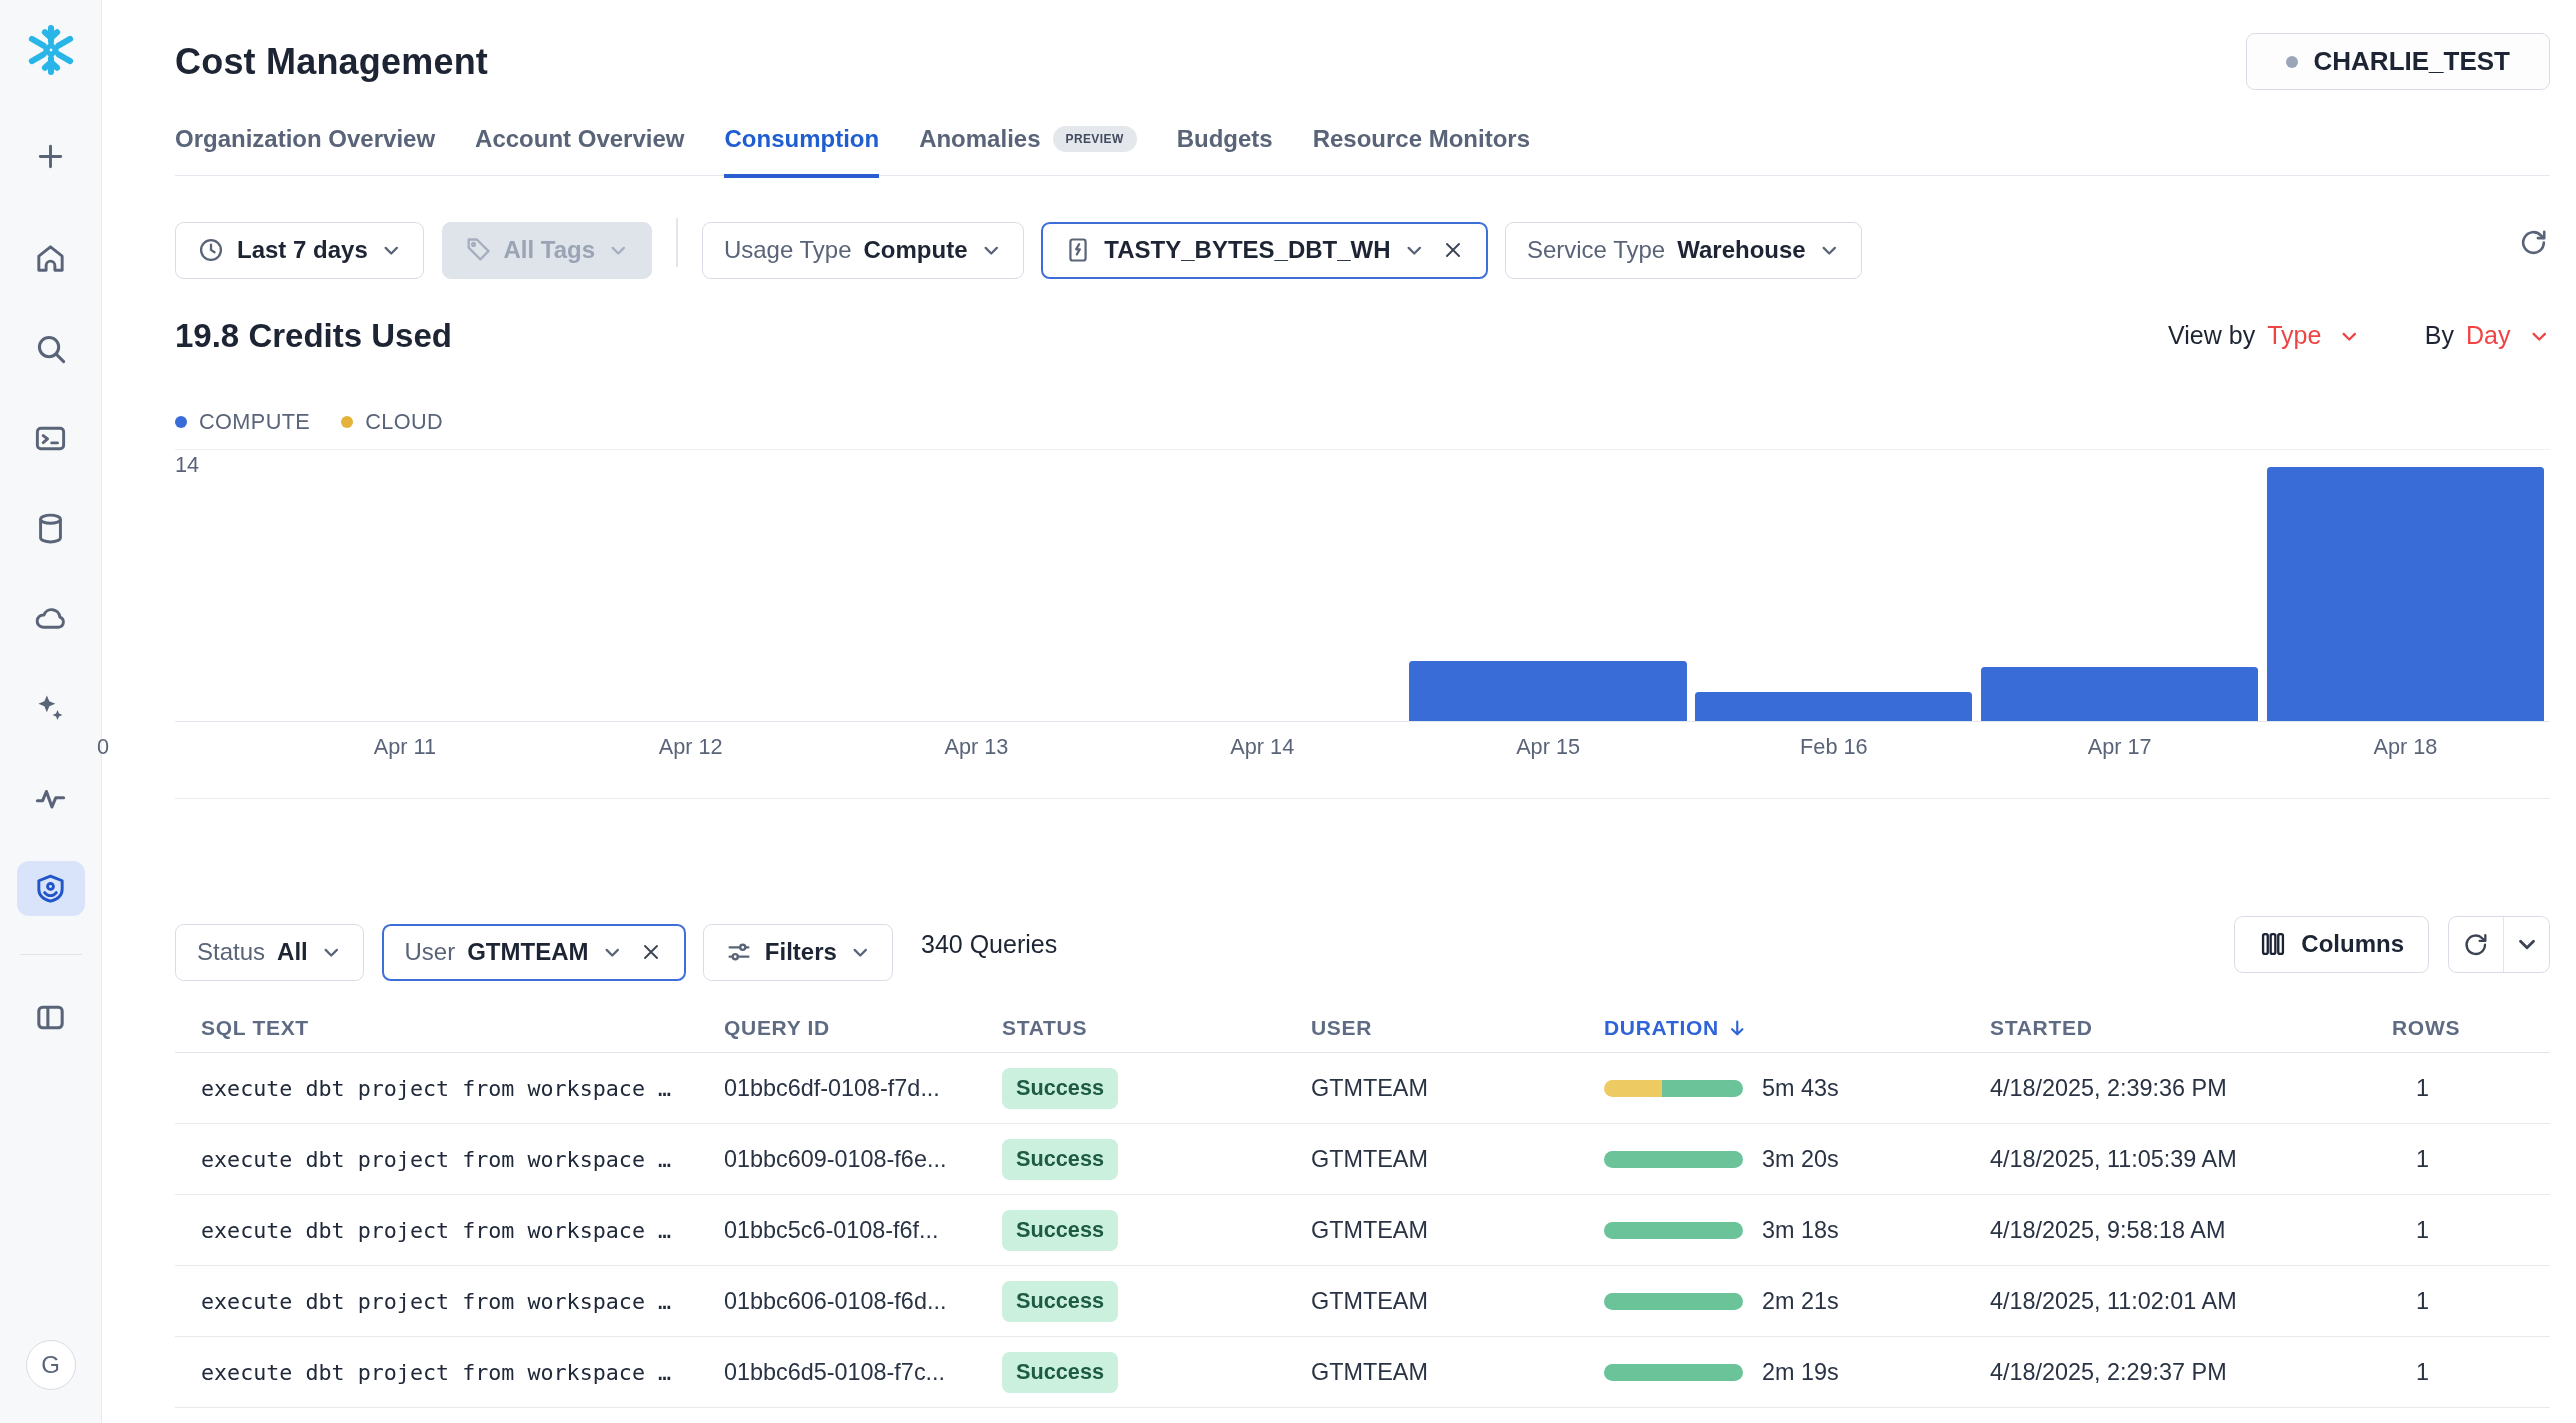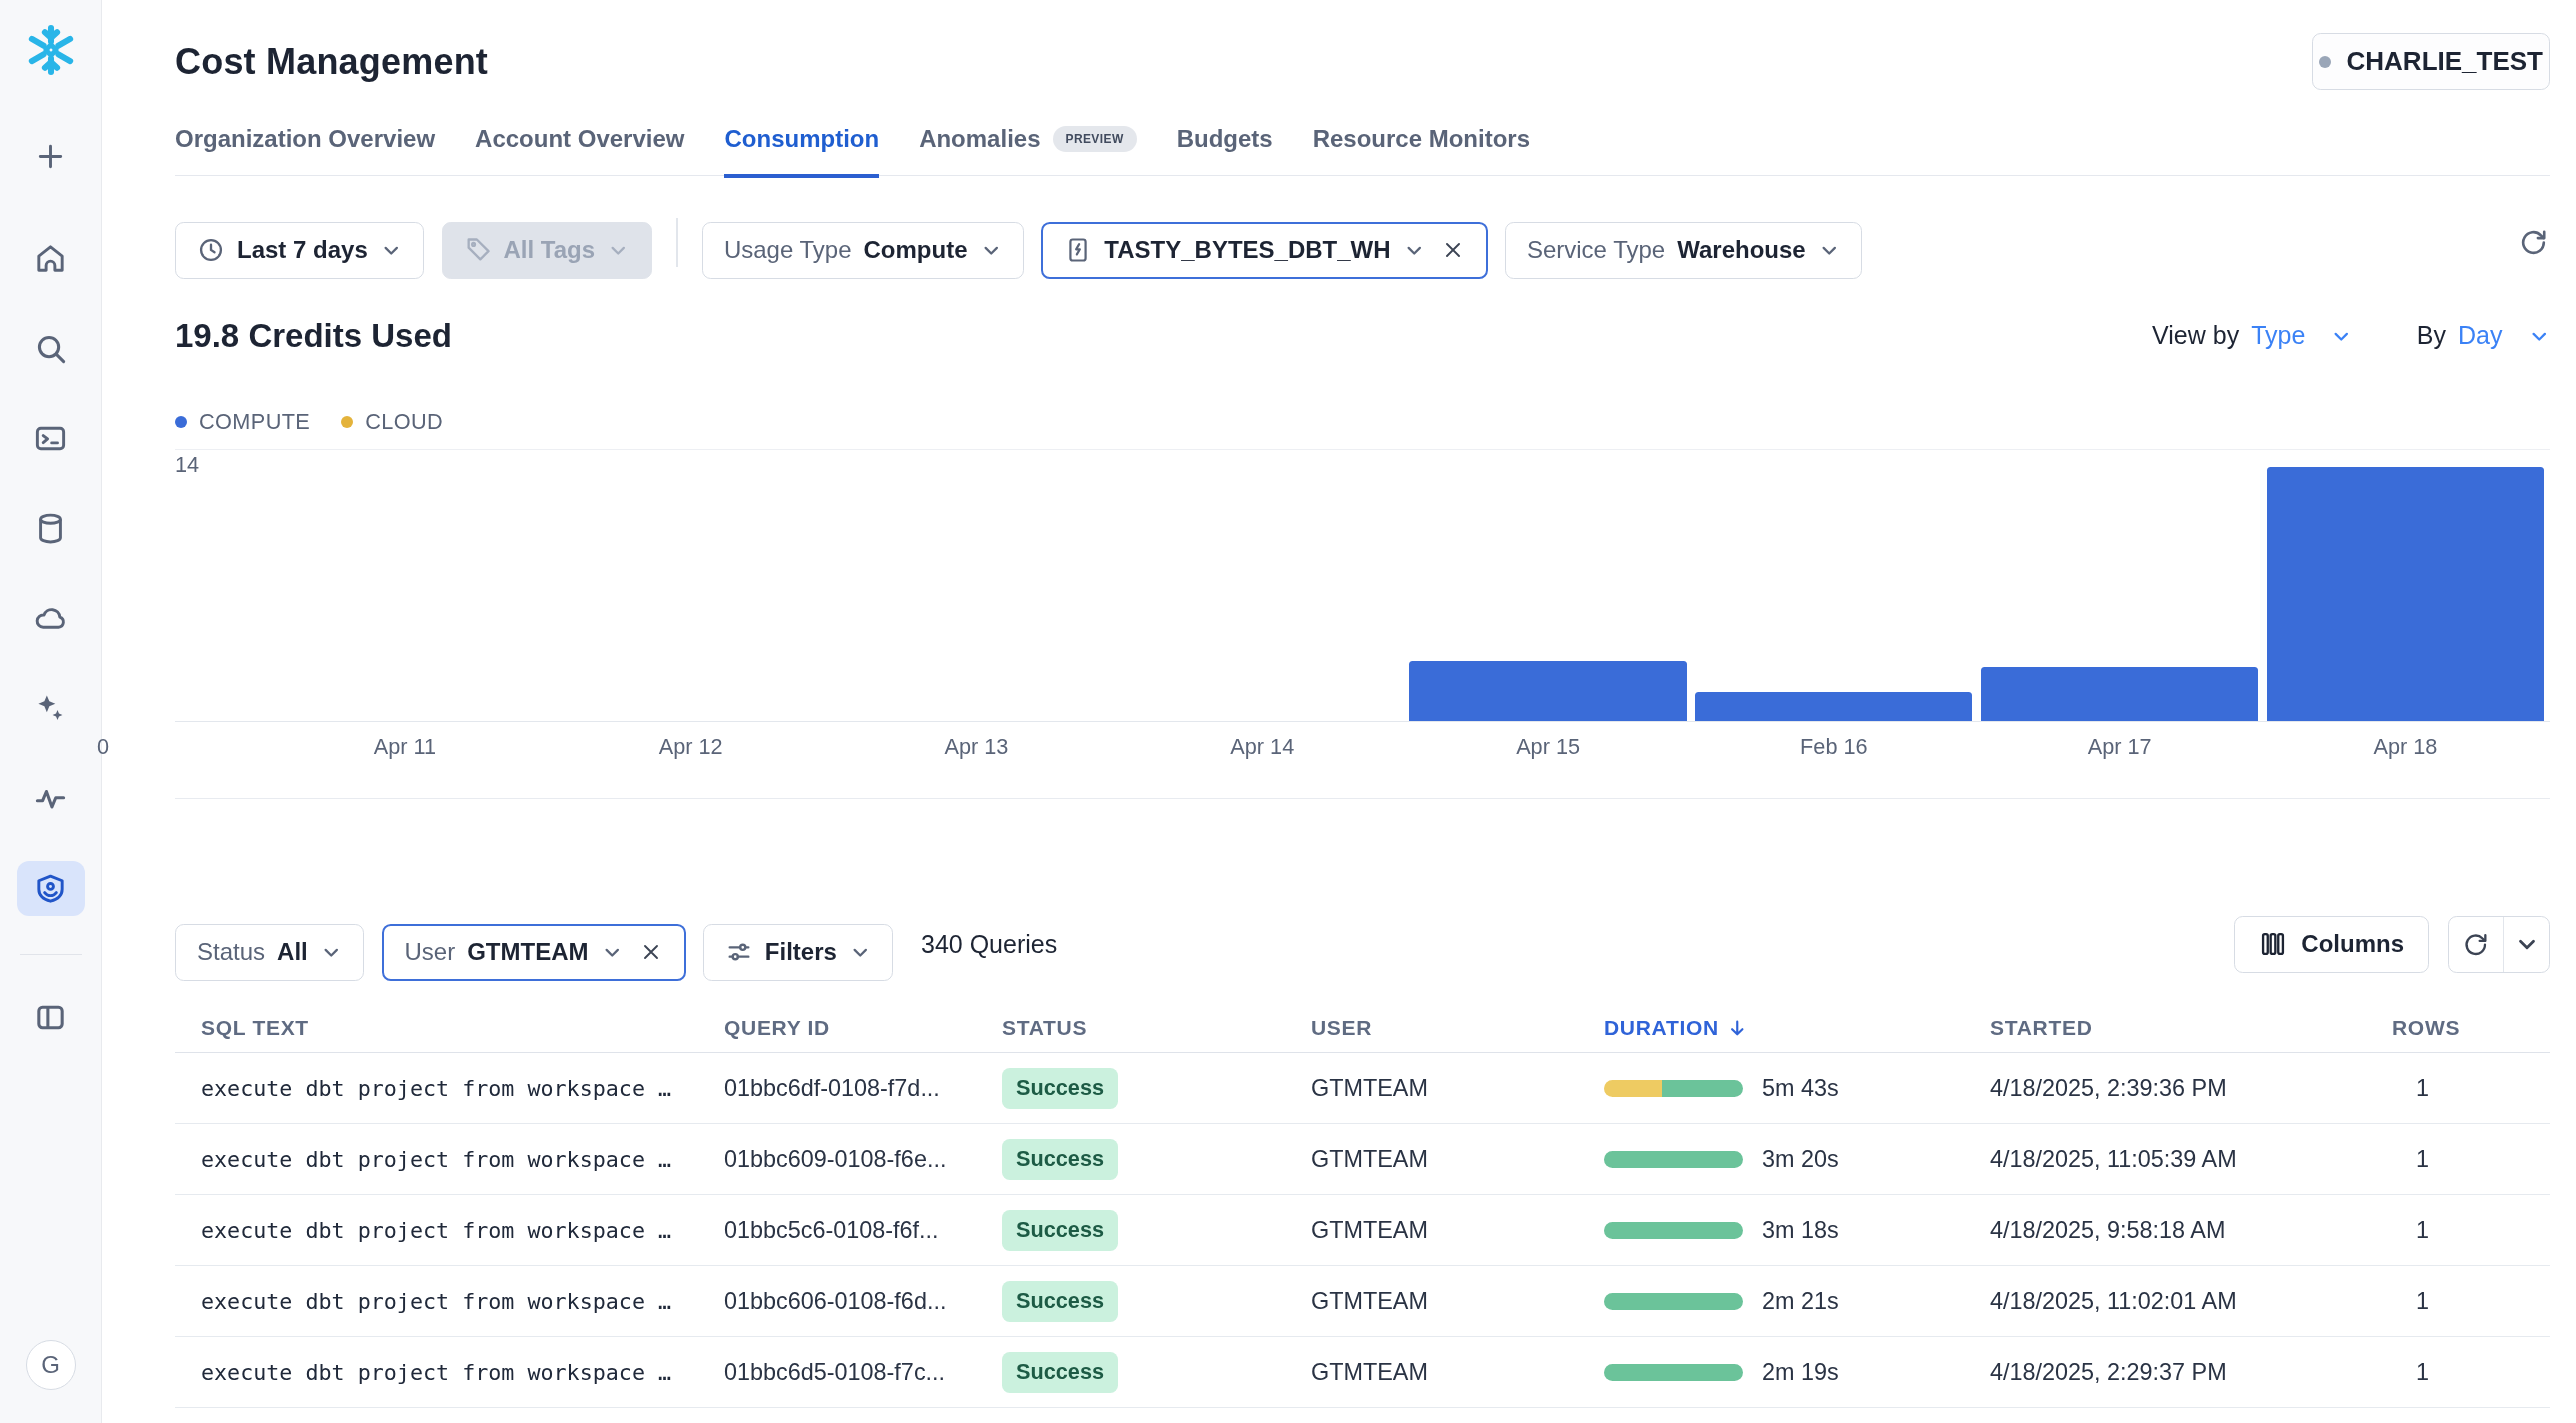--- a/index.html
+++ b/index.html
@@ -20,21 +20,21 @@
   .side-divider { width:62px; height:1.7px; background:#e1e4ea; margin:38px 0 35px 0; }
   .side-spacer { flex:1; }
   .avatar { width:50px; height:50px; border-radius:50%; border:1.7px solid #d7dce4; background:#fff;
     display:flex; align-items:center; justify-content:center; font-size:24px; color:#5a6478; margin-bottom:33px; cursor:pointer; }
 
   
   .main { flex:1; padding:0 26px 0 73px; position:relative; }
   .header-row { margin-top:33px; display:flex; align-items:center; }
   .page-title { font-size:36px; font-weight:700; letter-spacing:0.2px; }
   .account-badge { margin-left:auto; height:57px; border:1.7px solid #d7dce4; border-radius:8.7px; background:#fdfdfe;
-    display:flex; align-items:center; gap:15.6px; padding:0 6px; cursor:pointer; }
+    display:flex; align-items:center; gap:15.6px; padding:0 39px; cursor:pointer; }
   .account-badge .dot { width:12px; height:12px; border-radius:50%; background:#9aa6b8; }
   .account-badge .acct-label { font-size:26px; font-weight:600; }
 
   .tabs-row { margin-top:35px; display:flex; align-items:center; gap:40px; border-bottom:1.7px solid #e5e8ee; }
   .tab { display:flex; align-items:center; gap:12px; padding-bottom:21px; font-size:24px; font-weight:600;
     color:#5a6478; cursor:pointer; border-bottom:4.3px solid transparent; margin-bottom:-2.6px; }
   .tab.active { color:#1f5ed0; border-bottom-color:#2b5fd0; }
   .tab .preview-badge { background:#e4e7ec; color:#414b5e; font-size:12px; font-weight:600;
     padding:6px 13px; border-radius:14px; letter-spacing:0.4px; }
 
@@ -49,21 +49,21 @@
   .chip .icon { display:flex; color:#5a6478; }
   .chip.disabled .icon { color:#a6afbf; }
   .chip .close { display:flex; color:#3c4454; margin-left:3.5px; }
   .vert-divider { width:1.7px; height:49px; background:#e2e6ec; margin:0 7px; }
   .refresh-top { margin-left:auto; border:none; background:transparent; color:#5a6478; cursor:pointer; display:flex; }
 
   .summary-row { margin-top:38px; display:flex; align-items:center; }
   .credits { font-size:33px; font-weight:700; }
   .viewby-group { margin-left:auto; display:flex; align-items:center; gap:12px; font-size:25px; }
   .viewby-group .vb-static { color:#1d2433; }
-  .viewby-group .vb-select { color:#3b82f6; display:flex; align-items:center; gap:25px; cursor:pointer; }
+  .viewby-group .vb-select { color:#ef4444; display:flex; align-items:center; gap:17px; cursor:pointer; }
   .viewby-gap { width:40px; }
 
   .legend { margin-top:54px; display:flex; align-items:center; gap:31px; }
   .legend-item { display:flex; align-items:center; gap:12px; font-size:21.7px; color:#5a6478; letter-spacing:0.4px; }
   .legend-dot { width:12px; height:12px; border-radius:50%; }
 
   .chart-wrap { margin-top:14px; position:relative; }
   .plot { height:273px; border-top:1.7px solid #edeff3; border-bottom:1.7px solid #e3e7ed; position:relative;
     display:flex; align-items:flex-end; padding-left:87px; padding-right:1.7px; }
   .ymax-label { position:absolute; top:2px; left:0; font-size:21.7px; color:#5a6478; }

